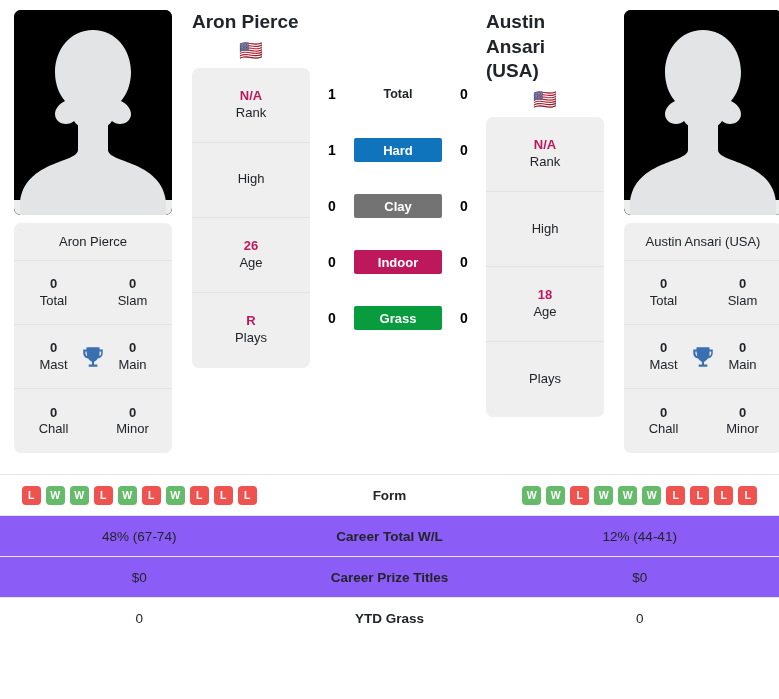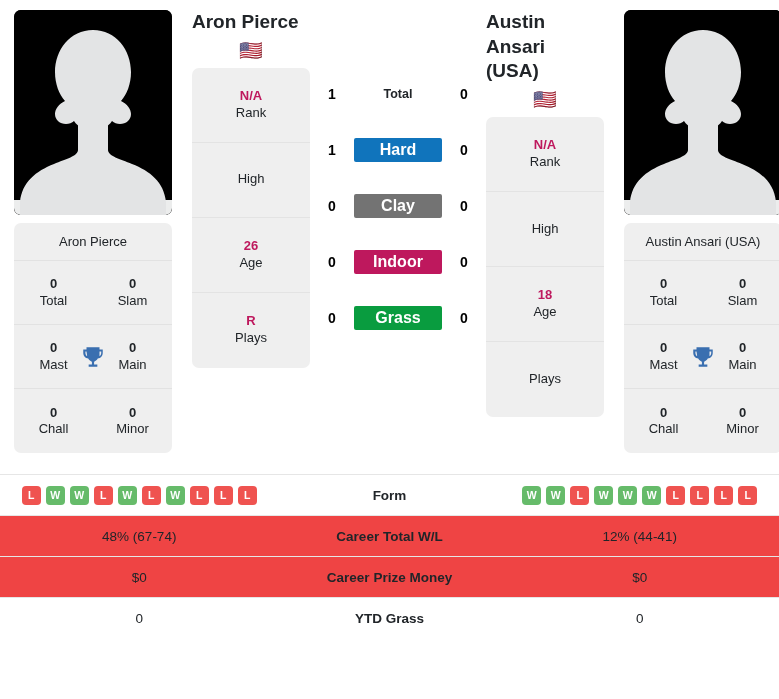--- a/index.html
+++ b/index.html
@@ -185,21 +185,21 @@
     font-weight: 700;
     color: #000000;
   }
 
   .surface-badge {
     width: 88px;
     height: 24px;
     display: flex;
     align-items: center;
     justify-content: center;
-    font-size: 16px;
+    font-size: 13px;
     font-weight: 700;
     color: #ffffff;
     border-radius: 2px;
   }
 
   .surface-badge.plain {
     background: transparent;
     color: #212529;
     font-weight: 700;
     font-size: 12.5px;
@@ -207,21 +207,21 @@
 
   
   .cmp-table {
     width: 100%;
     border-collapse: collapse;
     table-layout: fixed;
     margin-top: 4px;
   }
 
   .cmp-table tr { height: 41px; }
-  .cmp-table tr.striped { background: #ef4444; margin-left: 40px; }
+  .cmp-table tr.striped { background: #8b5cf6; margin-left: 40px; }
 
   .cmp-table td {
     text-align: center;
     font-size: 13.5px;
     color: #212529;
     border-top: 1px solid #e6e6e6;
     vertical-align: middle;
     padding: 0 6px;
   }
 
@@ -468,21 +468,21 @@
             </div>
         </td>
       </tr>
       <tr class="striped">
         <td>48% (67-74)</td>
         <td class="mid">Career Total W/L</td>
         <td>12% (44-41)</td>
       </tr>
       <tr class="striped">
         <td>$0</td>
-        <td class="mid">Career Prize Money</td>
+        <td class="mid">Career Prize Titles</td>
         <td>$0</td>
       </tr>
       <tr>
         <td>0</td>
         <td class="mid">YTD Grass</td>
         <td>0</td>
       </tr>
     </tbody>
   </table>
 

